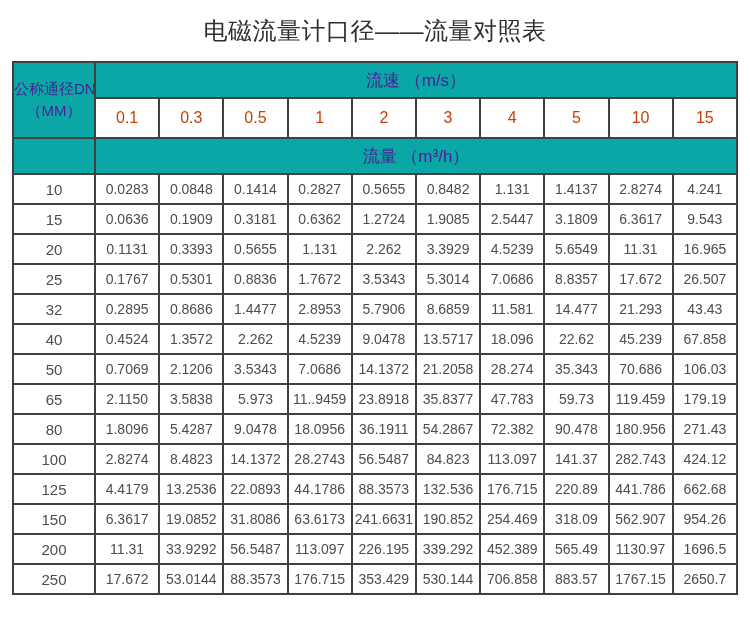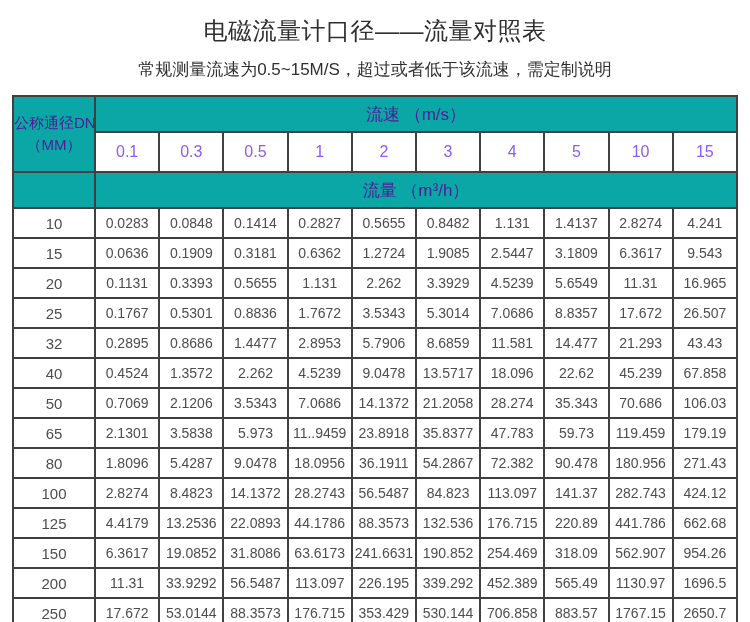--- a/index.html
+++ b/index.html
@@ -56,21 +56,21 @@
   }
   .group-header {
     font-size: 17px;
     height: 36px;
   }
   .corner-spacer {
     height: 29px;
   }
   tr.vel-row th {
     background: #ffffff;
-    color: #8b5cf6;
+    color: #c2410c;
     font-weight: normal;
     font-size: 16px;
     height: 40px;
   }
   tbody.data-body td {
     background: #ffffff;
     color: #4d4d4d;
     font-size: 14px;
     height: 30px;
   }
@@ -78,21 +78,20 @@
     font-size: 15px;
   }
 </style>
 </head>
 <body>
 
 <div class="page">
 
   <h1 class="title">电磁流量计口径——流量对照表</h1>
 
-  <p class="subtitle">常规测量流速为0.5~15M/S，超过或者低于该流速，需定制说明</p>
 
   <table class="flow-table">
     <colgroup>
       <col style="width:82px">
       <col span="10" style="width:64.2px">
     </colgroup>
     <thead>
       <tr>
         <th rowspan="2" class="teal corner-cell">
           <div>公称通径DN</div>
@@ -204,21 +203,21 @@
           <td>7.0686</td>
           <td>14.1372</td>
           <td>21.2058</td>
           <td>28.274</td>
           <td>35.343</td>
           <td>70.686</td>
           <td>106.03</td>
         </tr>
         <tr>
           <td class="dn-cell">65</td>
-          <td>2.1301</td>
+          <td>2.1150</td>
           <td>3.5838</td>
           <td>5.973</td>
           <td>11..9459</td>
           <td>23.8918</td>
           <td>35.8377</td>
           <td>47.783</td>
           <td>59.73</td>
           <td>119.459</td>
           <td>179.19</td>
         </tr>

